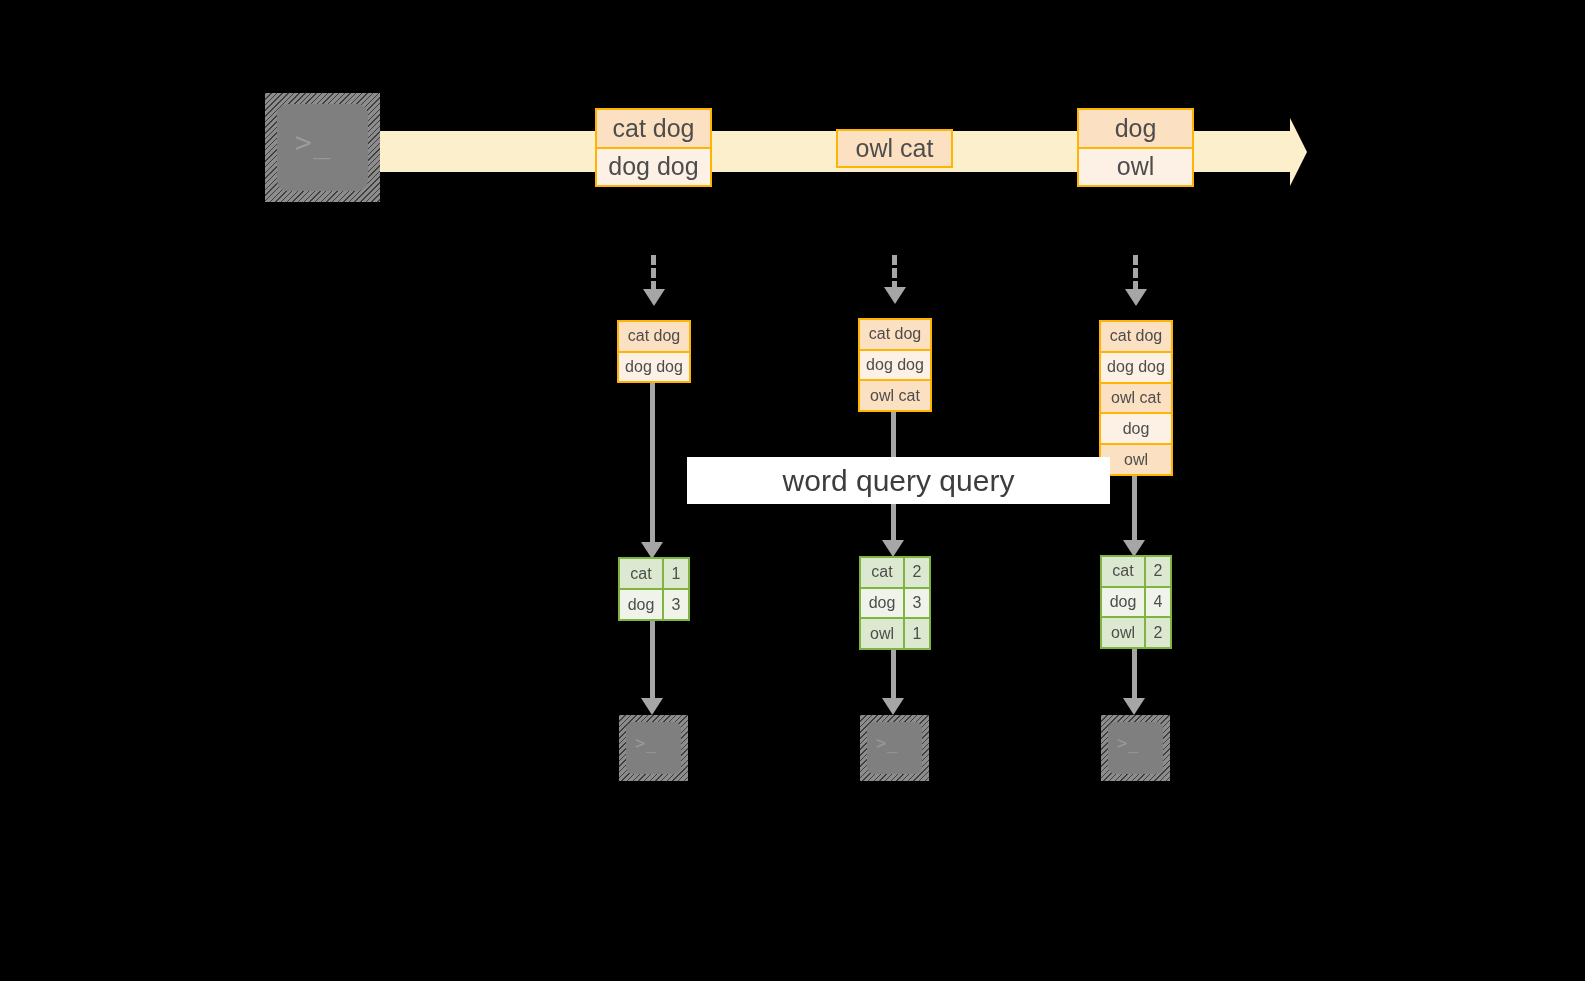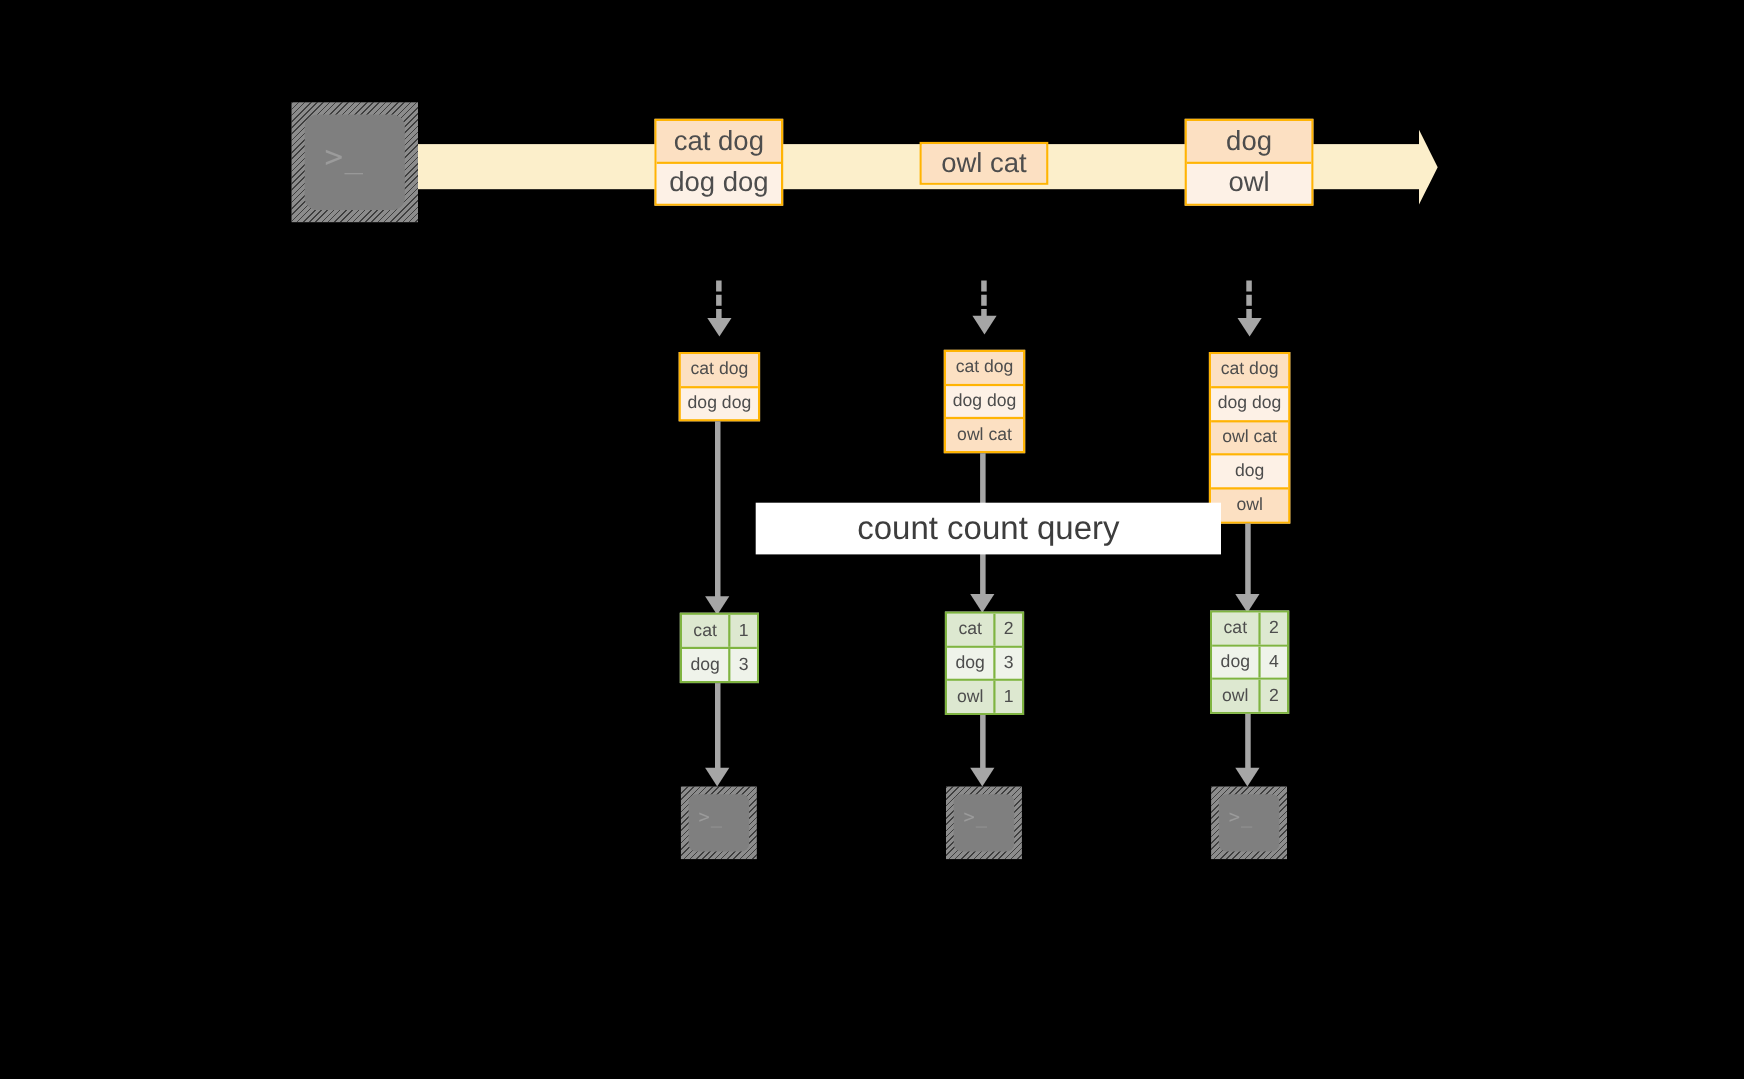--- a/index.html
+++ b/index.html
@@ -213,21 +213,21 @@
 
   <div class="conn" style="left:650px; top:383px; width:5px; height:161px;"></div>
   <div class="connhead" style="left:641px; top:542px;"></div>
 
   <div class="conn" style="left:891px; top:412px; width:5px; height:132px;"></div>
   <div class="connhead" style="left:882px; top:540px;"></div>
 
   <div class="conn" style="left:1132px; top:476px; width:5px; height:68px;"></div>
   <div class="connhead" style="left:1123px; top:540px;"></div>
 
-  <div class="querylabel" style="left:687px; top:457px; width:423px; height:47px;">count count query</div>
+  <div class="querylabel" style="left:687px; top:457px; width:423px; height:47px;">word query query</div>
 
   <div class="restable" style="left:618px; top:557px; width:72px; height:64px;">
     <div class="row tint-a">
       <div class="kcell">cat</div>
       <div class="vcell">1</div>
     </div>
     <div class="row tint-b">
       <div class="kcell">dog</div>
       <div class="vcell">3</div>
     </div>

